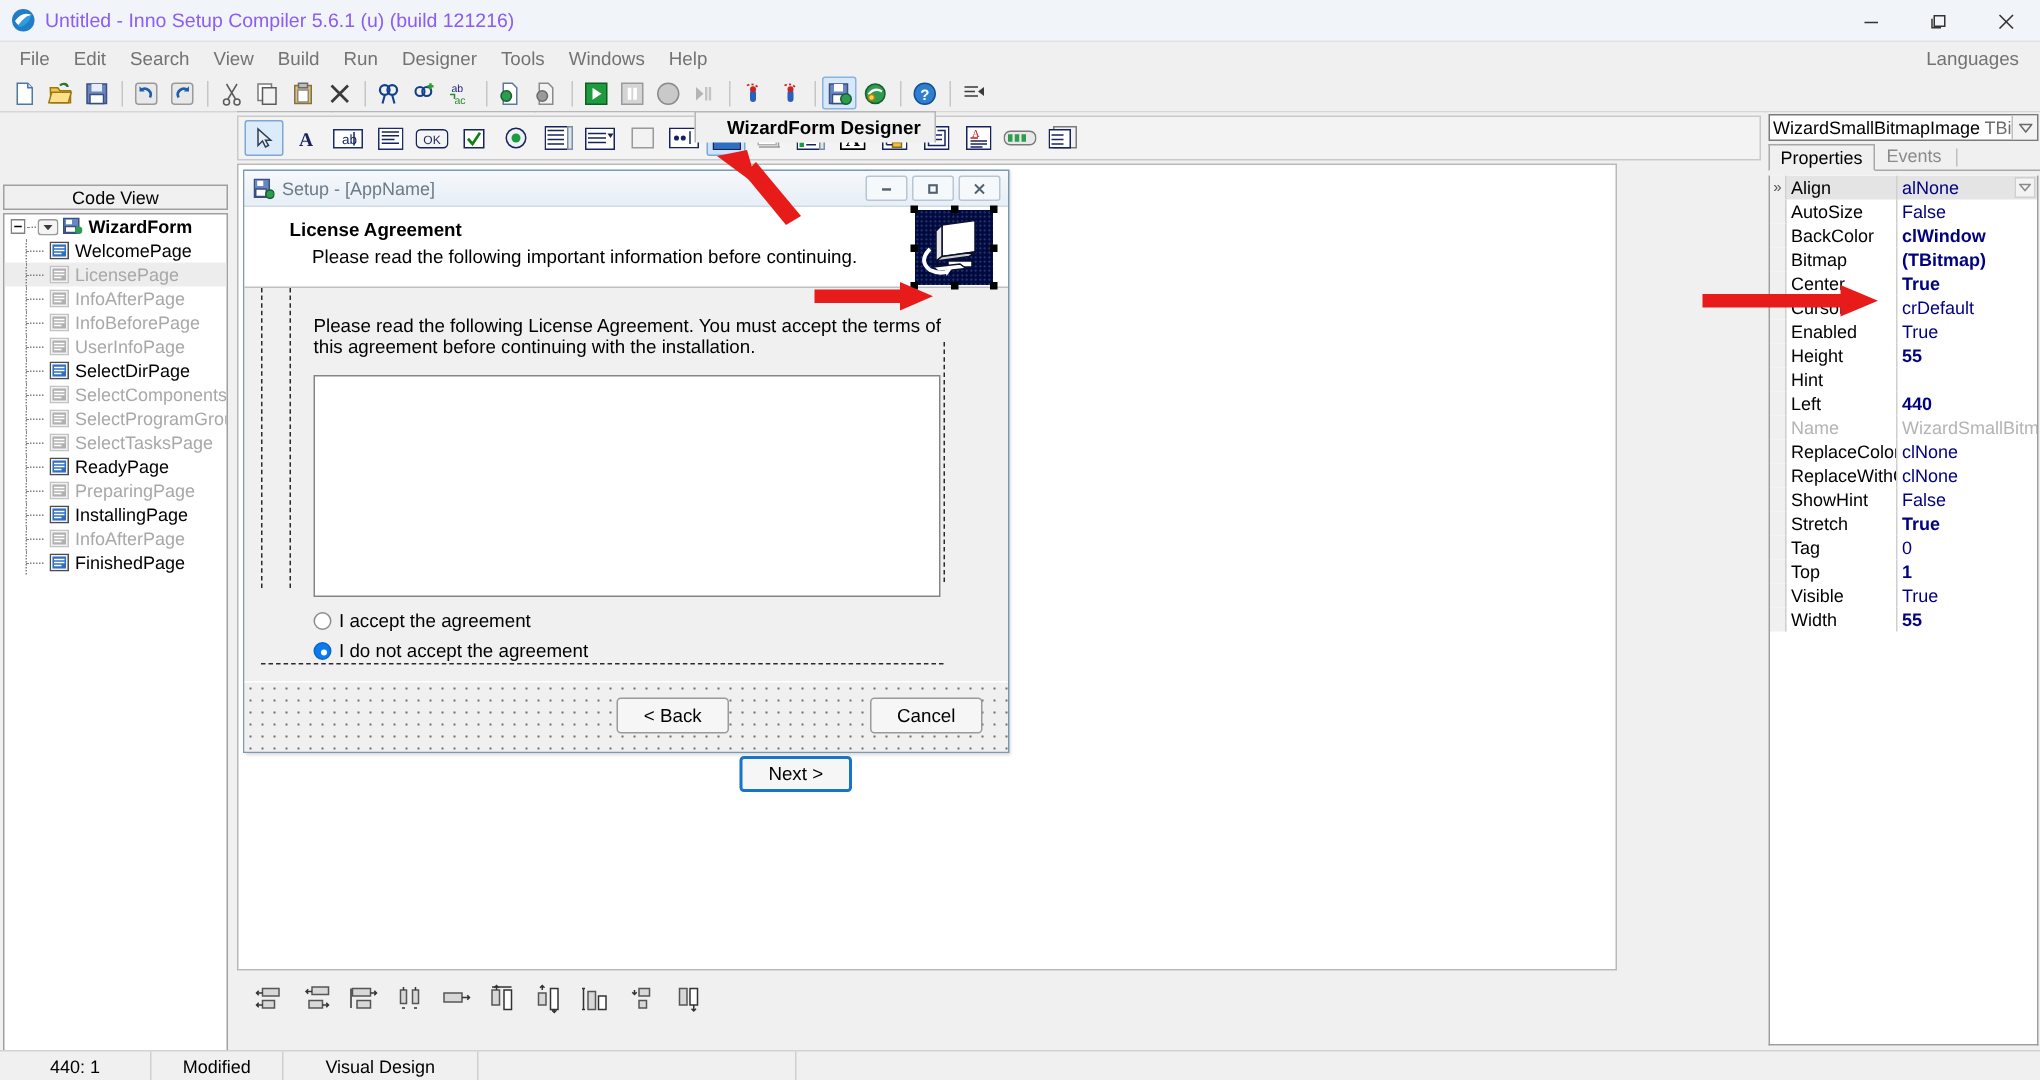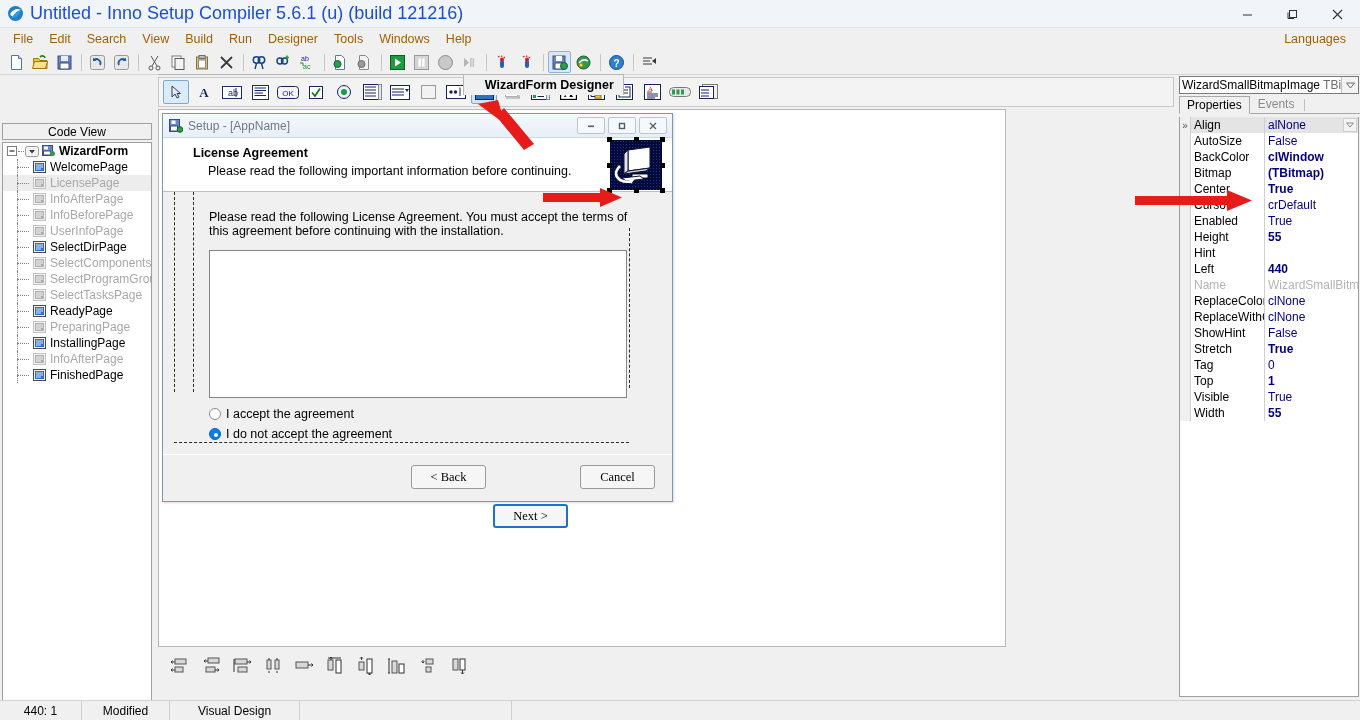--- a/index.html
+++ b/index.html
@@ -11,29 +11,29 @@
     background:#f0f0f0;
     color:#000;
     -webkit-font-smoothing:antialiased;
   }
   
   #titlebar{
     height:28px; background:#f1f4f8; display:flex; align-items:center;
     border-bottom:1px solid #dfe3e8; position:relative;
   }
   #app-icon{ width:17px; height:17px; margin:0 6px 0 7px; flex:none; }
-  #title-text{ font-size:18px; color:#1d4ed8; white-space:nowrap;}
+  #title-text{ font-size:13px; color:#8b5cf6; white-space:nowrap;}
   .wbtns{ position:absolute; right:0; top:0; height:28px; display:flex; }
   .wbtn{ width:45px; height:28px; display:flex; align-items:center; justify-content:center;
          color:#333; font-size:13px; }
 
   
   #menubar{ height:22px; background:#f0f0f0; display:flex; align-items:center;
             position:relative; padding-left:5px; }
-  .menu-item{ padding:3px 8px; font-size:12.5px; color:#a16207; }
+  .menu-item{ padding:3px 8px; font-size:12.5px; color:#737373; }
   #menu-right{ position:absolute; right:6px; top:0; height:22px; display:flex; align-items:center;}
 
   
   #toolbar{ height:25px; background:#f0f0f0; display:flex; align-items:center;
             padding-left:5px; border-bottom:1px solid #d6d6d6;}
   .tbtn{ width:23px; height:22px; display:flex; align-items:center; justify-content:center;
          margin-right:1px; border:1px solid transparent; border-radius:2px;}
   .tsep{ width:1px; height:17px; background:#c6c6c6; margin:0 4px; }
 
   
@@ -64,21 +64,21 @@
   
   #designer{ position:absolute; left:156px; top:0; width:1020px; height:623px;
              background:#f0f0f0;}
   #palette{ position:absolute; left:2px; top:2px; width:1016px; height:30px;
             background:#f3f3f3; border:1px solid #c9c9c9; display:flex;
             align-items:center; padding-left:4px;}
   .pbtn{ width:26px; height:24px; margin-right:2px; display:flex; align-items:center;
          justify-content:center; border:1px solid transparent;}
   .pbtn.active{ background:#cfe4fa; border:1px solid #7aa9d6; border-radius:2px;}
 
-  #canvas{ position:absolute; left:2px; top:34px; width:848px; height:538px;
+  #canvas{ position:absolute; left:2px; top:34px; width:920px; height:538px;
            background:#fff; border:1px solid #b8b8b8; overflow:hidden;}
 
   
   #wizform{ position:absolute; left:3px; top:3px; width:511px; height:389px;
             border:1px solid #7a99b8; background:#f0f0f0;
             box-shadow:1px 1px 2px rgba(0,0,0,.15);}
   #wiz-title{ height:24px; background:linear-gradient(#f6f9fc,#e7eef6);
               border-bottom:1px solid #cdd9e5; display:flex; align-items:center;
               position:relative; }
   #wiz-title .ic{ width:14px; height:14px; margin:0 5px 0 6px; }
@@ -110,21 +110,21 @@
   .radio-row{ position:absolute; left:46px; display:flex; align-items:center; font-size:12.5px;}
   .rdo{ width:12px; height:12px; border-radius:50%; border:1px solid #8c8c8c;
         background:#fff; margin-right:5px; flex:none; position:relative;}
   .rdo.on{ border-color:#0a64c8; background:#0a7cf0; }
   .rdo.on::after{ content:""; position:absolute; left:3.5px; top:3.5px; width:4px;
         height:4px; border-radius:50%; background:#fff;}
 
   #wiz-foot{ position:absolute; left:0; bottom:0; width:509px; height:47px;
              background:#f0f0f0; border-top:1px solid #fff;
              background-image:radial-gradient(#6e6e6e .55px, transparent .6px);
-             background-size:8px 8px;font-family:Liberation Serif, serif;}
+             background-size:8px 8px;}
   .wbtn2{ position:absolute; top:10px; height:24px; width:75px; background:#f6f6f6;
           border:1px solid #9a9a9a; border-radius:3px; font-size:12.5px;
           display:flex; align-items:center; justify-content:center;}
   .wbtn2.def{ border:2px solid #1675c8; }
 
   
   .guide-v{ position:absolute; border-left:1px dashed #2a2a2a; }
   .guide-h{ position:absolute; border-top:1px dashed #2a2a2a; }
 
   #aligntoolbar{ position:absolute; left:2px; top:575px; width:1016px; height:32px;
@@ -1152,21 +1152,21 @@
         <div class="prow">
           <span class="pgutter"></span>
           <span class="pname">Width</span>
           <span class="pval bold">55</span>
         </div>
       </div>
   </div>
 </div>
 
 <div id="statusbar">
-  <div class="scell" style="width:82px;justify-content:center;">440:  1</div>
+  <div class="scell" style="width:101px;justify-content:center;">440:  1</div>
   <div class="scell" style="width:88px;justify-content:center;">Modified</div>
   <div class="scell" style="width:130px;justify-content:center;">Visual Design</div>
   <div class="scell" style="width:212px;"></div>
   <div class="scell" style="flex:1;border-right:none;"></div>
 </div>
 
 <svg id="arrow1" style="left:0;top:0;width:1360px;height:720px;">
   <g fill="#e81b1b">
     <path d="M534 144 L504 108 L496 116 L524 150 Z"></path>
     <path d="M498 100 L478 104 L505 124 Z"></path>

